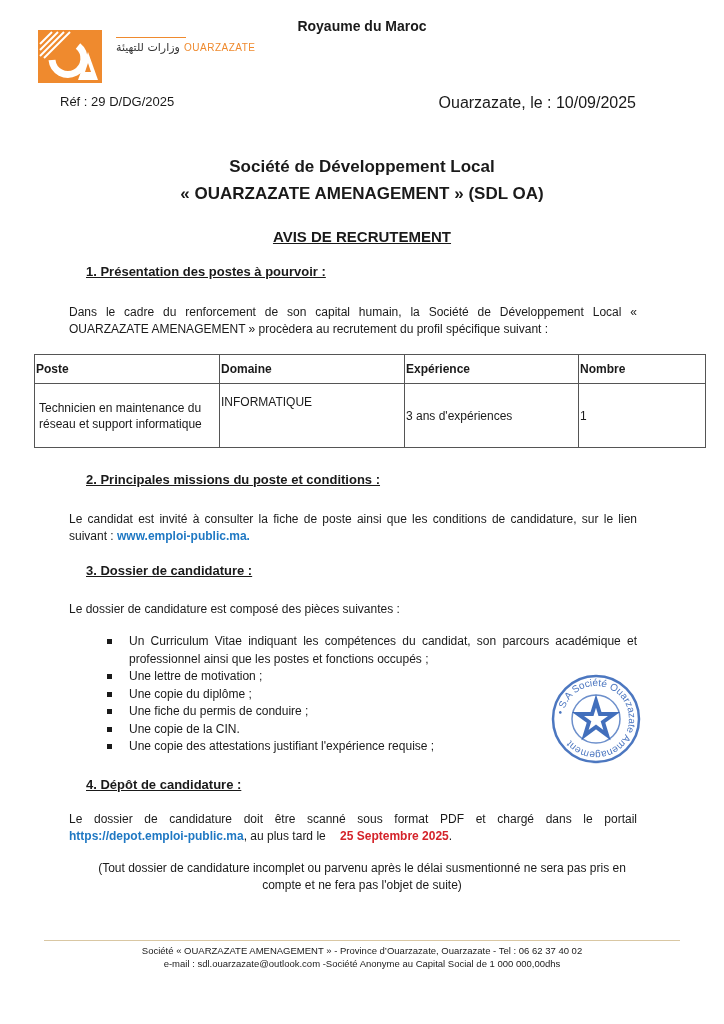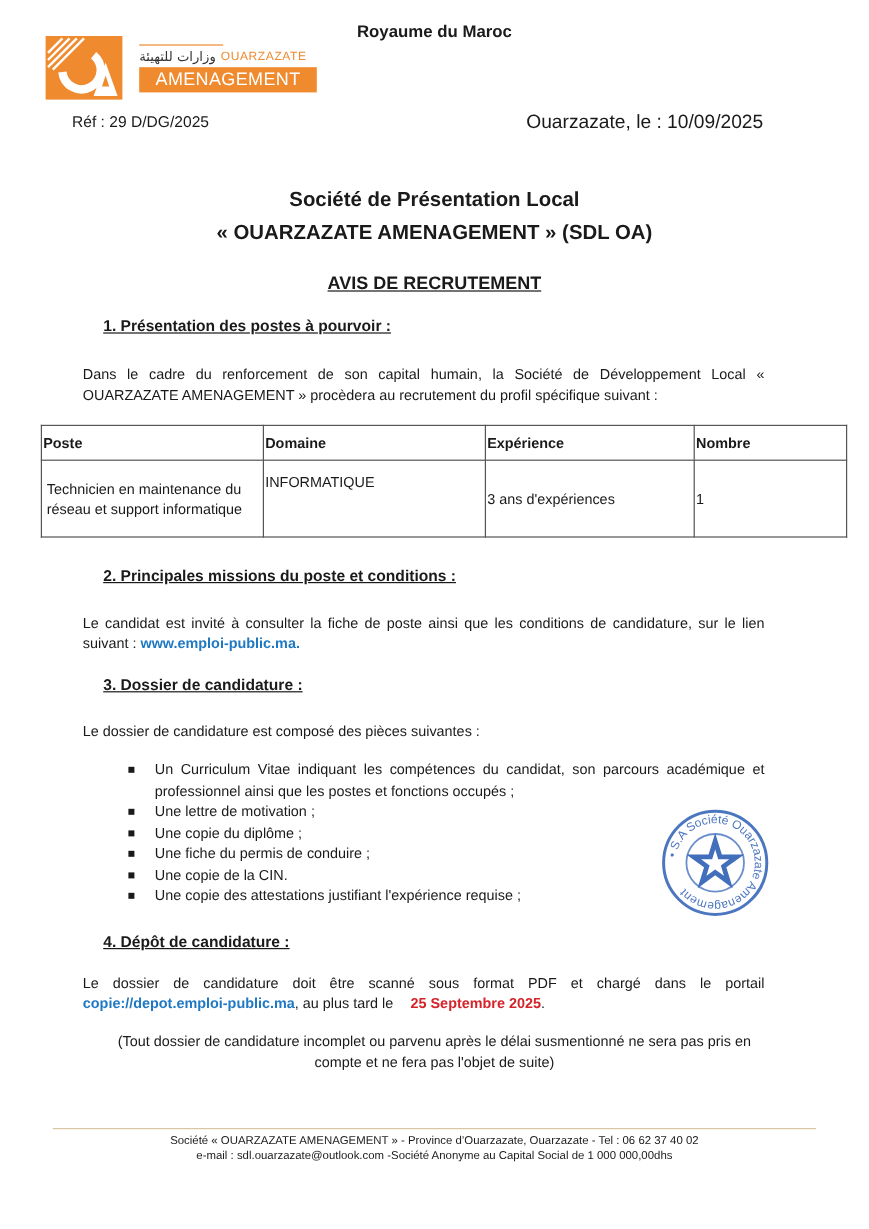--- a/index.html
+++ b/index.html
@@ -51,27 +51,26 @@
         <line x1="6" y1="28" x2="32" y2="2"></line>
       </g>
       <path d="M14 30 A16 16 0 1 0 40 16" fill="none" stroke="#ffffff" stroke-width="7"></path>
       <path d="M40 50 L50 22 L60 50 Z" fill="#ffffff"></path>
       <path d="M47 42 L53 42 L50 33 Z" fill="#ef8a2e"></path>
     </svg>
   </div>
   <div class="logo-line"></div>
   <div class="logo-arabic">وزارات للتهيئة</div>
   <div class="logo-ouarz">OUARZAZATE</div>
-  <div class="logo-bar">AMENAGEMENT</div>
 </div>
 
 <div class="abs ref">Réf :  29 D/DG/2025</div>
 <div class="abs date">Ouarzazate, le : 10/09/2025</div>
 
-<div class="abs title1">Société de Présentation Local</div>
+<div class="abs title1">Société de Développement Local</div>
 <div class="abs title2">« OUARZAZATE AMENAGEMENT » (SDL OA)</div>
 <div class="abs avis">AVIS DE RECRUTEMENT</div>
 
 <div class="abs section-title" style="top:264px;">1. Présentation des postes à pourvoir :</div>
 <div class="abs para" style="top:304px;">Dans le cadre du renforcement de son capital humain, la Société de Développement Local « OUARZAZATE AMENAGEMENT » procèdera au recrutement du profil spécifique suivant :</div>
 
 <table class="posts">
   <thead>
     <tr>
       <th style="width:182px;">Poste</th>
@@ -113,21 +112,21 @@
     <circle cx="46" cy="46" r="43" fill="none" stroke="#2d5fb5" stroke-width="2.5" opacity="0.85"></circle>
     <circle cx="46" cy="46" r="24" fill="none" stroke="#2d5fb5" stroke-width="1.5" opacity="0.7"></circle>
     <text font-size="10" fill="#2d5fb5" font-family="Liberation Sans, sans-serif" opacity="0.85">
       <textPath href="#stampArc" startOffset="2%">• S.A Société Ouarzazate Amenagement</textPath>
     </text>
     <polygon points="46,28 50,41 64,41 53,49 57,62 46,54 35,62 39,49 28,41 42,41" fill="none" stroke="#2d5fb5" stroke-width="4" stroke-linejoin="miter" opacity="0.9"></polygon>
   </svg>
 </div>
 
 <div class="abs section-title" style="top:777px;">4. Dépôt de candidature :</div>
-<div class="abs para" style="top:811px;"><span>Le dossier de candidature doit être scanné sous format PDF et chargé dans le portail </span><span class="link">copie://depot.emploi-public.ma</span><span>, au plus tard le </span><span class="deadline">25 Septembre 2025</span><span>.</span></div>
+<div class="abs para" style="top:811px;"><span>Le dossier de candidature doit être scanné sous format PDF et chargé dans le portail </span><span class="link">https://depot.emploi-public.ma</span><span>, au plus tard le </span><span class="deadline">25 Septembre 2025</span><span>.</span></div>
 
 <div class="abs note">(Tout dossier de candidature incomplet ou parvenu après le délai susmentionné ne sera pas pris en compte et ne fera pas l'objet de suite)</div>
 
 <div class="abs footer-line"></div>
 <div class="abs footer">
   <div>Société « OUARZAZATE AMENAGEMENT » - Province d’Ouarzazate, Ouarzazate - Tel : 06 62 37 40 02</div>
   <div>e-mail : sdl.ouarzazate@outlook.com -Société Anonyme au Capital Social de 1 000 000,00dhs</div>
 </div>
 
 </body></html>

